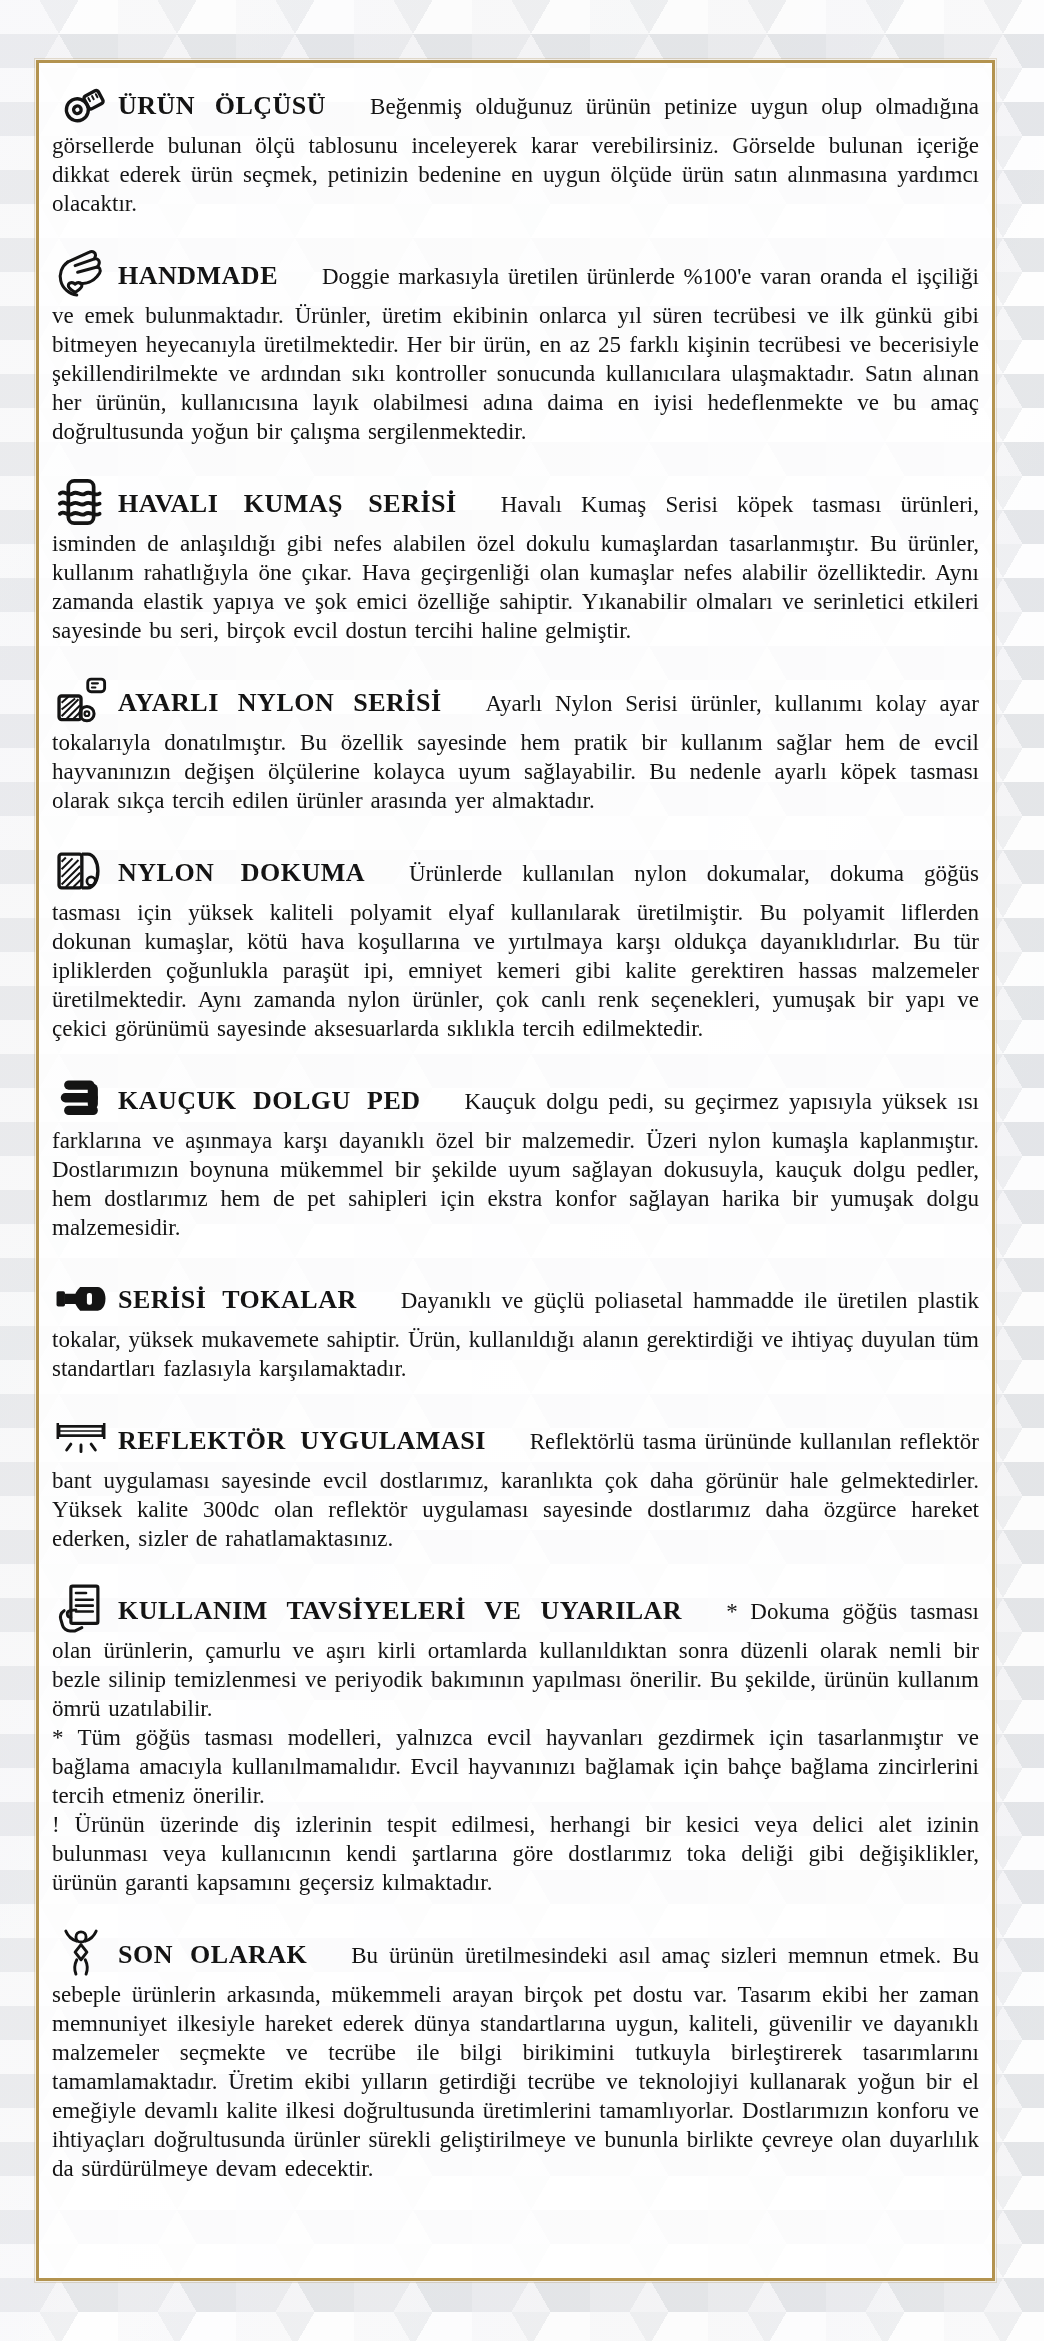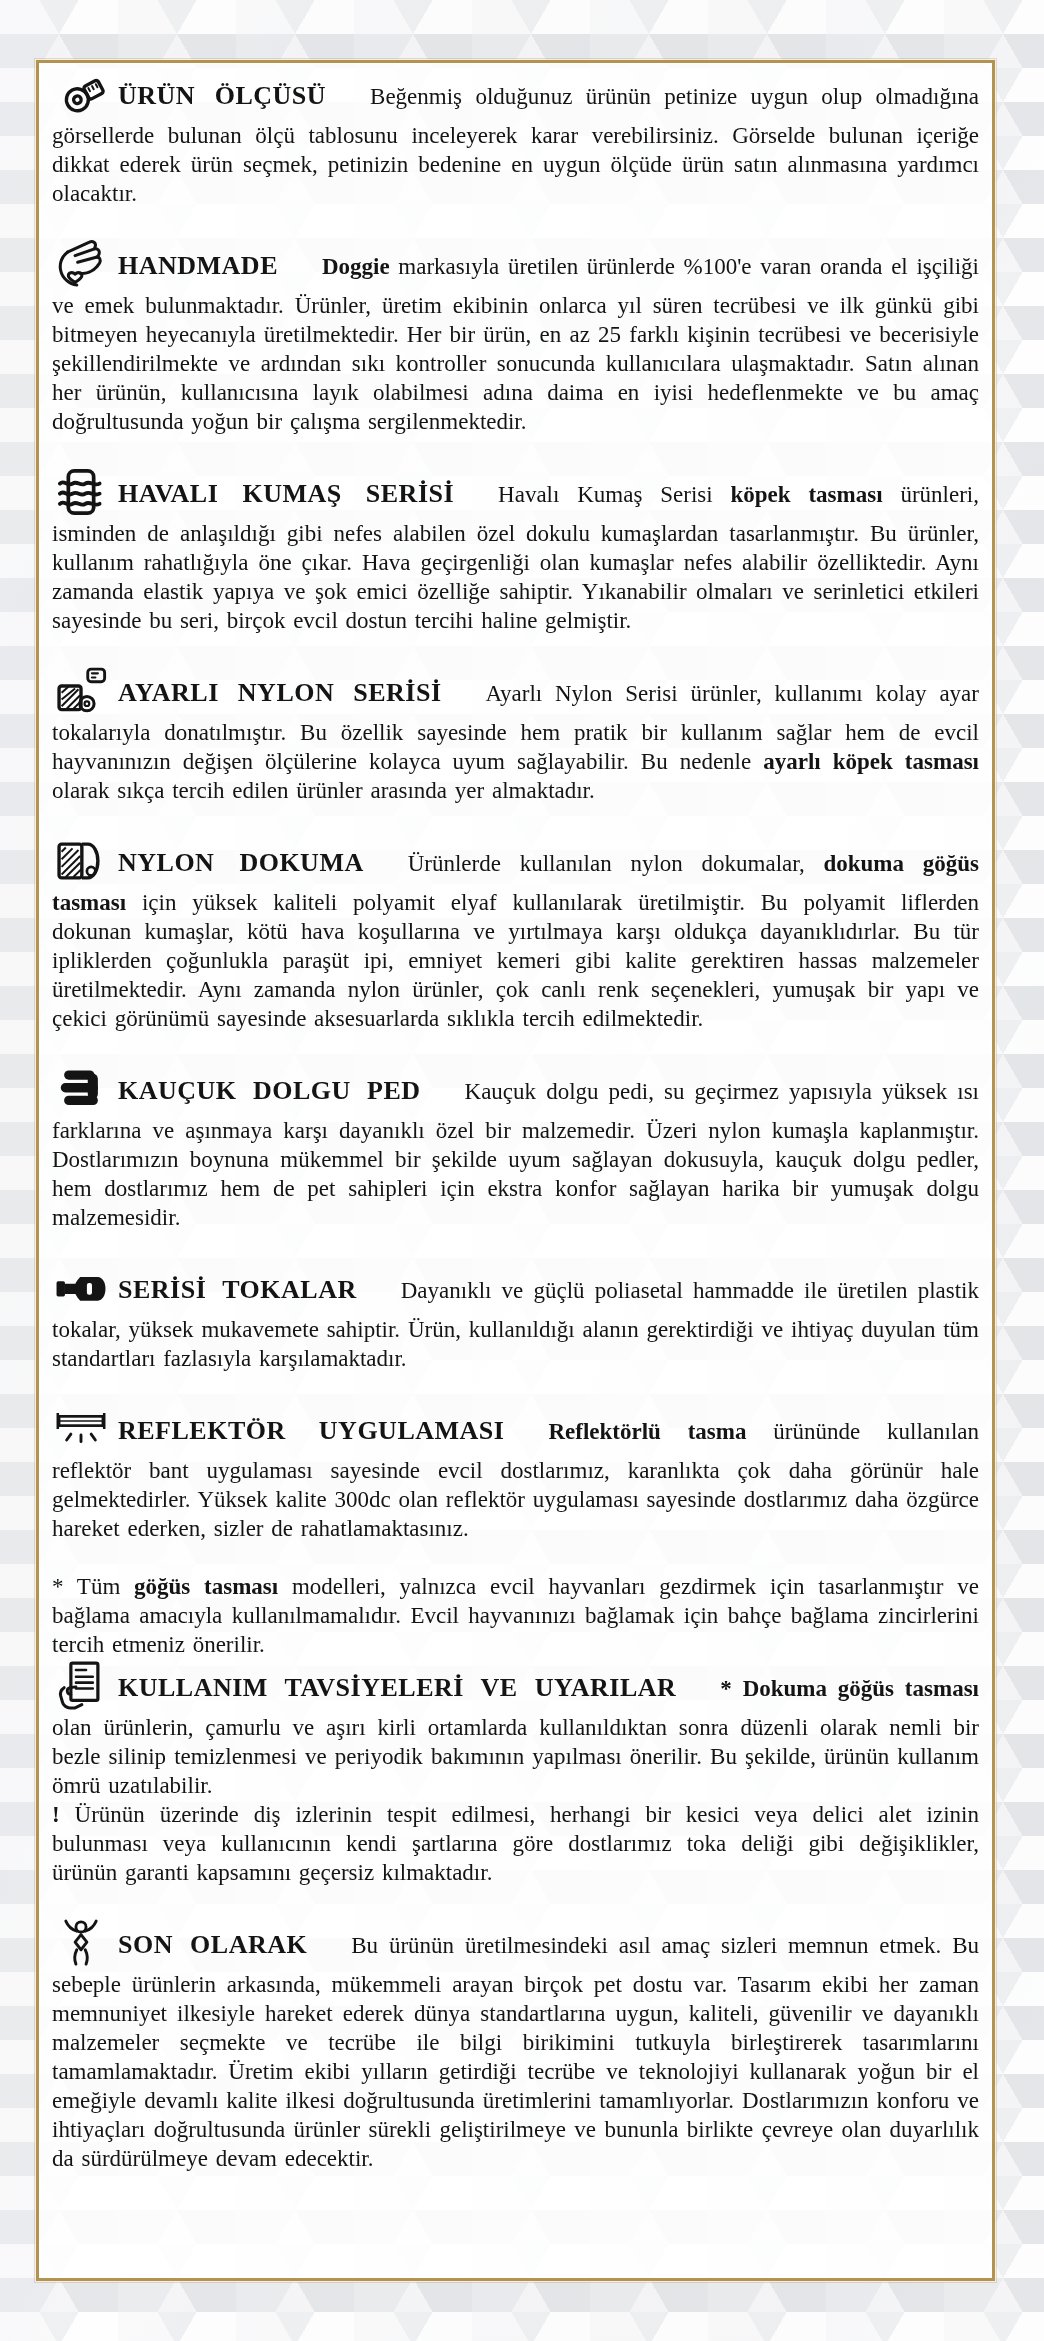--- a/index.html
+++ b/index.html
@@ -16,38 +16,38 @@
   }
   .panel{
     position:absolute;left:36px;top:60px;width:959px;height:2221px;
     box-sizing:border-box;
     background:rgba(255,255,255,.84);
     border:3px solid var(--gold,#b3934f);
     box-shadow:0 0 0 1px rgba(255,255,255,.65), 0 0 0 2px rgba(163,132,72,.25), inset 0 0 0 1px rgba(255,255,255,.5);
     overflow:hidden;
   }
   .content{
-    padding:4px 13px 18px 13px;
+    padding:14px 13px 18px 13px;
     color:var(--ink,#141414);
     font-size:23px;line-height:29px;word-spacing:2px;
     text-align:justify;
   }
   .section{margin-bottom:29px;}
   .section:last-child{margin-bottom:5px;}
   .para{margin:0;}
   .icon{
     display:inline-block;width:54px;height:54px;
     vertical-align:-17px;margin:0 10px 0 2px;
   }
   .icon svg{width:100%;height:100%;display:block;}
   .title{
     font-weight:bold;font-size:26px;letter-spacing:.5px;word-spacing:7px;
     white-space:nowrap;margin-right:44px;
   }
-  .bold{font-weight:bold;}
+  .bold{font-weight:normal;}
 </style>
 </head>
 <body style="--gold: #b3934f; --ink: #141414;">
 
 <div class="panel">
   <div class="content">
       <div class="section">
         <p class="para"><span class="icon"><svg viewBox="0 0 64 64">
               <g fill="none" stroke="#141414" stroke-width="4" stroke-linecap="round" transform="rotate(-28 32 32)">
                 <circle cx="25" cy="36" r="13"></circle>
@@ -110,27 +110,27 @@
       </div>
       <div class="section">
         <p class="para"><span class="icon"><svg viewBox="0 0 64 64" fill="none" stroke="#141414">
               <rect x="6" y="17" width="52" height="11" stroke-width="3.2"></rect>
               <path d="M6 22.5h52" stroke-width="1.6"></path>
               <path d="M4.5 13v19M59.5 13v19" stroke-width="3"></path>
               <path d="M20 38l-5 7M32 39v8M44 38l5 7" stroke-width="3.4" stroke-linecap="round"></path>
             </svg></span><span class="title">REFLEKTÖR UYGULAMASI</span><span class="bold">Reflektörlü tasma</span><span> ürününde kullanılan reflektör bant uygulaması sayesinde evcil dostlarımız, karanlıkta çok daha görünür hale gelmektedirler. Yüksek kalite 300dc olan reflektör uygulaması sayesinde dostlarımız daha özgürce hareket ederken, sizler de rahatlamaktasınız.</span></p>
       </div>
       <div class="section">
-        <p class="para"><span>* Tüm </span><span class="bold">göğüs tasması</span><span> modelleri, yalnızca evcil hayvanları gezdirmek için tasarlanmıştır ve bağlama amacıyla kullanılmamalıdır. Evcil hayvanınızı bağlamak için bahçe bağlama zincirlerini tercih etmeniz önerilir.</span></p>
         <p class="para"><span class="icon"><svg viewBox="0 0 64 64" fill="none" stroke="#141414" stroke-linecap="round" stroke-linejoin="round">
               <rect x="20" y="5" width="32" height="44" rx="2" stroke-width="3.8"></rect>
               <path d="M26 13h12M26 21h20M26 28h20M26 35h20" stroke-width="3"></path>
               <path d="M12 34c-3 2-5 6-4 10l2 7c1 4 5 7 9 7h6l8-4" stroke-width="3.6"></path>
               <path d="M20 42c-5 0-6-7-1-8l7-1" stroke-width="3.4"></path>
             </svg></span><span class="title">KULLANIM TAVSİYELERİ VE UYARILAR</span><span class="bold">* Dokuma göğüs tasması</span><span> olan ürünlerin, çamurlu ve aşırı kirli ortamlarda kullanıldıktan sonra düzenli olarak nemli bir bezle silinip temizlenmesi ve periyodik bakımının yapılması önerilir. Bu şekilde, ürünün kullanım ömrü uzatılabilir.</span></p>
+        <p class="para"><span>* Tüm </span><span class="bold">göğüs tasması</span><span> modelleri, yalnızca evcil hayvanları gezdirmek için tasarlanmıştır ve bağlama amacıyla kullanılmamalıdır. Evcil hayvanınızı bağlamak için bahçe bağlama zincirlerini tercih etmeniz önerilir.</span></p>
         <p class="para"><span class="bold">!</span><span> Ürünün üzerinde diş izlerinin tespit edilmesi, herhangi bir kesici veya delici alet izinin bulunması veya kullanıcının kendi şartlarına göre dostlarımız toka deliği gibi değişiklikler, ürünün garanti kapsamını geçersiz kılmaktadır.</span></p>
       </div>
       <div class="section">
         <p class="para"><span class="icon"><svg viewBox="0 0 64 64" fill="none" stroke="#141414" stroke-width="3.4" stroke-linecap="round" stroke-linejoin="round">
               <circle cx="32" cy="13" r="6"></circle>
               <path d="M14 6c3 7 7 10 13 12M50 6c-3 7-7 10-13 12"></path>
               <path d="M32 22l7 9-7 9-7-9z"></path>
               <path d="M27 40c-3 6-3 12-1 17M37 40c3 6 3 12 1 17"></path>
             </svg></span><span class="title">SON OLARAK</span><span>Bu ürünün üretilmesindeki asıl amaç sizleri memnun etmek. Bu sebeple ürünlerin arkasında, mükemmeli arayan birçok pet dostu var. Tasarım ekibi her zaman memnuniyet ilkesiyle hareket ederek dünya standartlarına uygun, kaliteli, güvenilir ve dayanıklı malzemeler seçmekte ve tecrübe ile bilgi birikimini tutkuyla birleştirerek tasarımlarını tamamlamaktadır. Üretim ekibi yılların getirdiği tecrübe ve teknolojiyi kullanarak yoğun bir el emeğiyle devamlı kalite ilkesi doğrultusunda üretimlerini tamamlıyorlar. Dostlarımızın konforu ve ihtiyaçları doğrultusunda ürünler sürekli geliştirilmeye ve bununla birlikte çevreye olan duyarlılık da sürdürülmeye devam edecektir.</span></p>
       </div>

